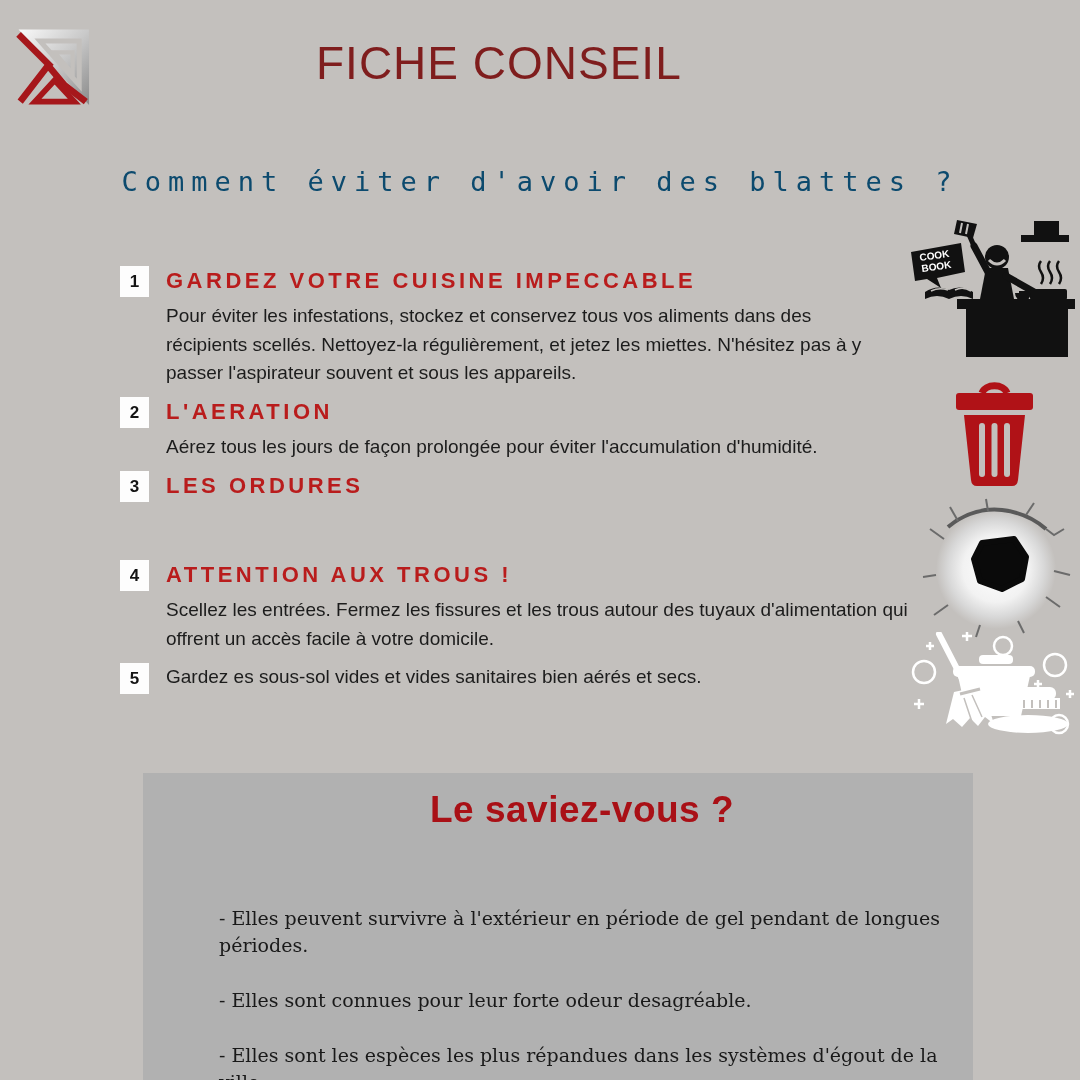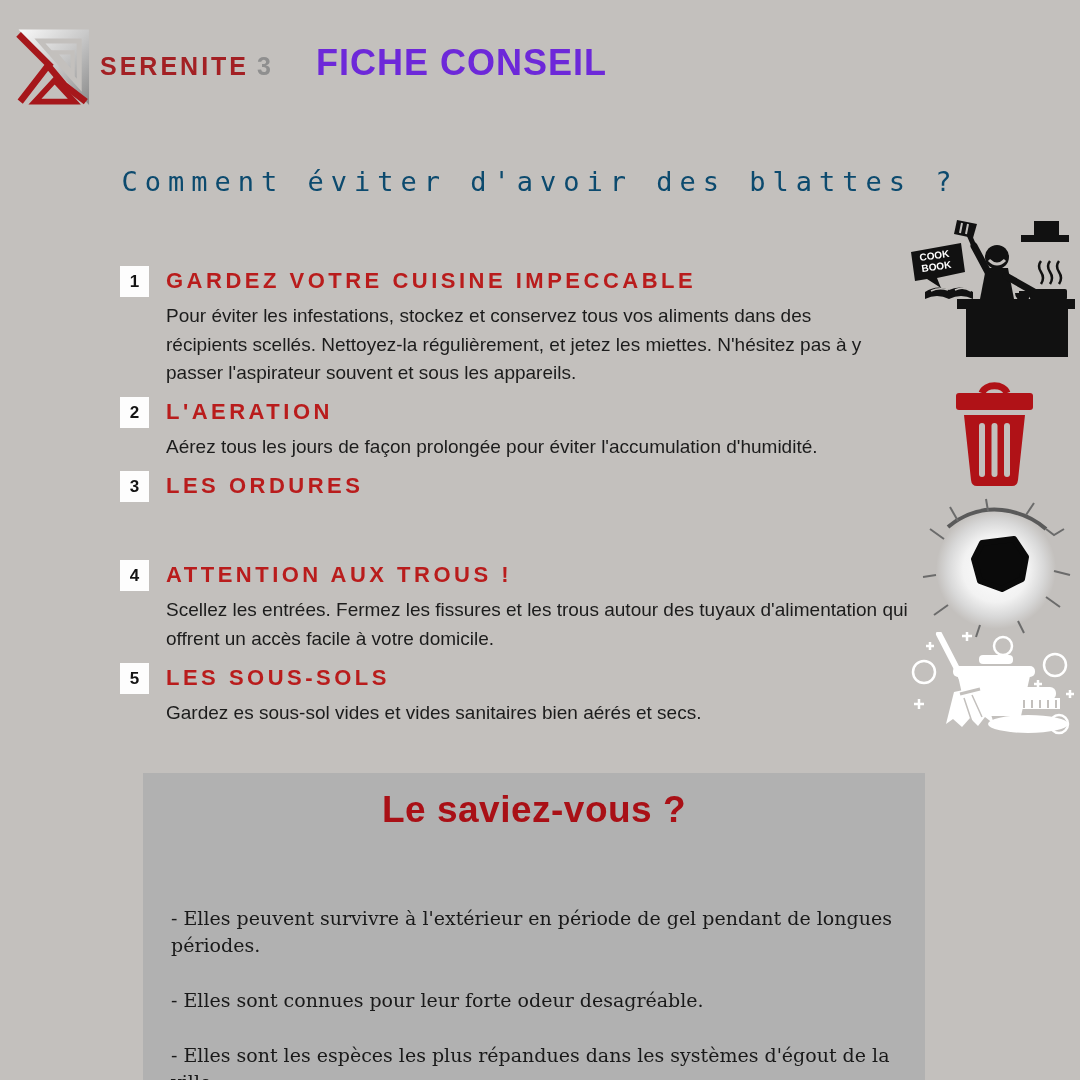--- a/index.html
+++ b/index.html
@@ -9,22 +9,22 @@
     background:#c3c0bd;
     overflow:hidden;
     font-family:"Liberation Sans", sans-serif;
     color:#1a1a1a;
   }
   
   .logo{position:absolute;left:12px;top:22px;width:82px;height:92px;}
   .brand{position:absolute;left:100px;top:52px;font-size:25px;font-weight:800;
          letter-spacing:3px;color:#a32024;}
   .brand .brand-num{color:#8f8f8f;margin-left:8px;}
-  .title{position:absolute;left:316px;top:36px;font-size:36px;line-height:54px;
-         font-weight:700;letter-spacing:1px;color:#6d28d9;}
+  .title{position:absolute;left:316px;top:36px;font-size:46px;line-height:54px;
+         font-weight:400;letter-spacing:1px;color:#7f1d1d;}
   .subtitle{position:absolute;left:0;right:0;top:166px;text-align:center;
             font-family:"DejaVu Sans Mono", monospace;
             font-size:27px;letter-spacing:7px;color:#0c4a6e;}
   
   .tip{position:absolute;left:120px;display:flex;gap:17px;}
   .badge{flex:none;width:29px;height:31px;background:#fdfdfd;color:#141414;
          display:flex;align-items:center;justify-content:center;
          font-size:17px;font-weight:600;}
   .tip-h{font-size:22px;font-weight:800;letter-spacing:3.5px;color:#b91c1c;
          margin:2px 0 8px 0;}
@@ -35,21 +35,21 @@
   #tip-3{top:560px;} #tip-3 .tip-b{width:762px;}
   #tip-4{top:663px;} #tip-4 .tip-b{width:740px;}
   
   .icon-abs{position:absolute;}
   #icon-cook{left:903px;top:220px;}
   #icon-trash{left:950px;top:380px;}
   #icon-hole{left:922px;top:497px;}
   #icon-clean{left:906px;top:632px;}
   
   .facts-box{position:absolute;left:143px;top:773px;width:782px;height:307px;
-             background:#b1b1b1;}
+             background:#b1b1b1;padding-left:48px;}
   .facts-title{margin-top:16px;text-align:center;font-size:37px;font-weight:800;
                color:#a91016;letter-spacing:0.5px;}
   .facts-list{margin:74px 26px 0 28px;
               font-family:"DejaVu Serif", serif;font-size:19px;
               line-height:27px;color:#191919;}
   .fact{margin-bottom:28px;}
 </style>
 </head>
 <body>
 
@@ -64,23 +64,20 @@
       </linearGradient>
     </defs>
     <polygon points="8,8 94,8 94,100" fill="url(#silver)"></polygon>
     <polygon points="34,22 82,22 82,76" fill="none" stroke="#c3c0bd" stroke-width="6"></polygon>
     <polygon points="52,36 74,36 74,62" fill="none" stroke="#c3c0bd" stroke-width="5"></polygon>
     <path d="M8,14 L48,54" stroke="#a6171b" stroke-width="8" fill="none"></path>
     <path d="M10,96 L44,52 L64,76 L90,96" stroke="#a6171b" stroke-width="8" fill="none" stroke-linejoin="miter"></path>
     <path d="M28,96 L52,70 L76,96 Z" fill="none" stroke="#a6171b" stroke-width="7"></path>
   </svg>
 
-  <div class="brand">
-    <span>SERENITE</span><span class="brand-num">3</span>
-  </div>
 
   <div class="title">
     <div>FICHE CONSEIL</div>
   </div>
 
   <div class="subtitle">Comment éviter d'avoir des blattes ?</div>
 
   <div class="tip" id="tip-0">
     <div class="badge">1</div>
     <div>
@@ -108,21 +105,20 @@
     <div class="badge">4</div>
     <div>
       <div class="tip-h">ATTENTION AUX TROUS !</div>
       <div class="tip-b">Scellez les entrées. Fermez les fissures et les trous autour des tuyaux d'alimentation qui offrent un accès facile à votre domicile.</div>
     </div>
   </div>
 
   <div class="tip" id="tip-4">
     <div class="badge">5</div>
     <div>
-      <div class="tip-h">LES SOUS-SOLS</div>
       <div class="tip-b">Gardez es sous-sol vides et vides sanitaires bien aérés et secs.</div>
     </div>
   </div>
 
   <svg class="icon-abs" id="icon-cook" width="172" height="138" viewBox="0 0 172 138" aria-hidden="true">
     <g fill="#111">
 
       <rect x="118" y="15" width="48" height="7"></rect>
       <rect x="131" y="1" width="25" height="15"></rect>
 

